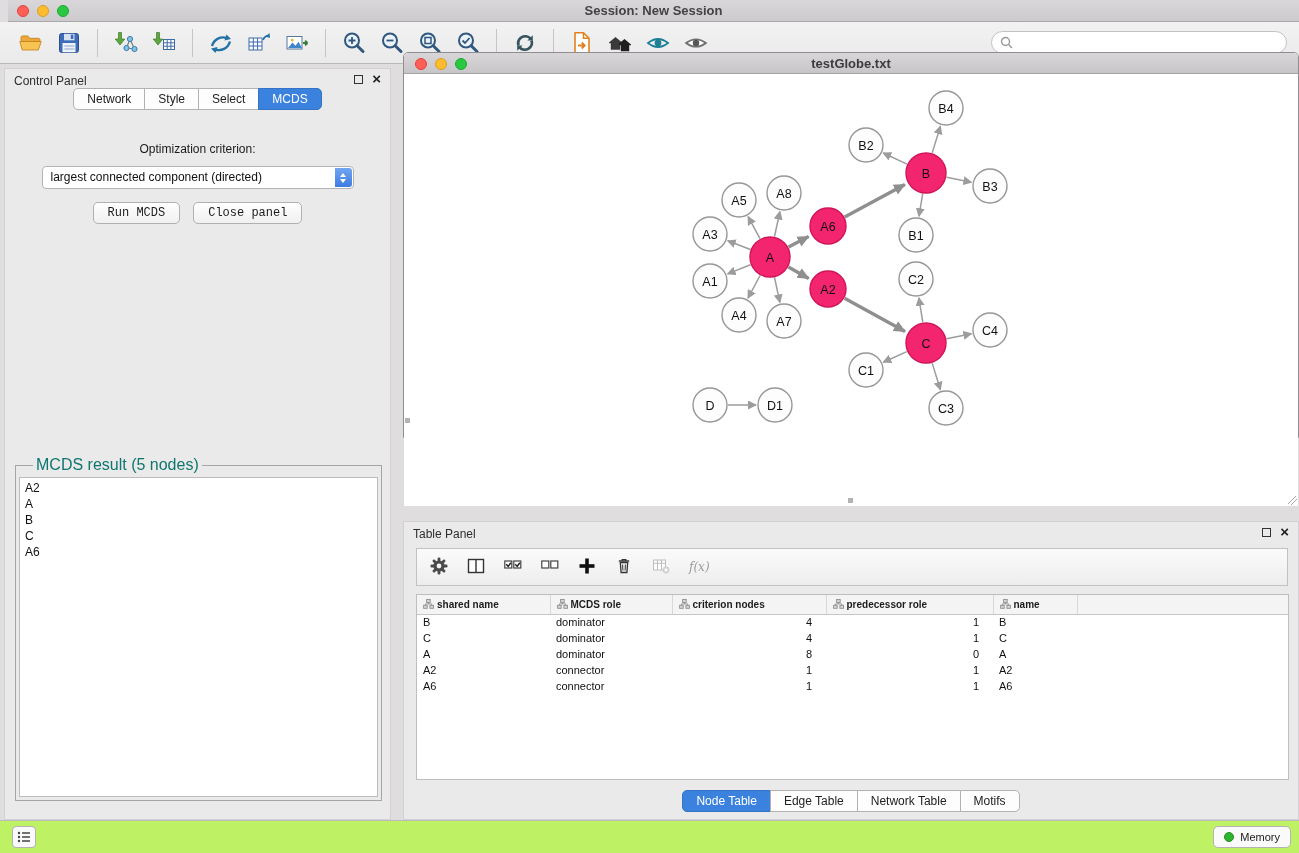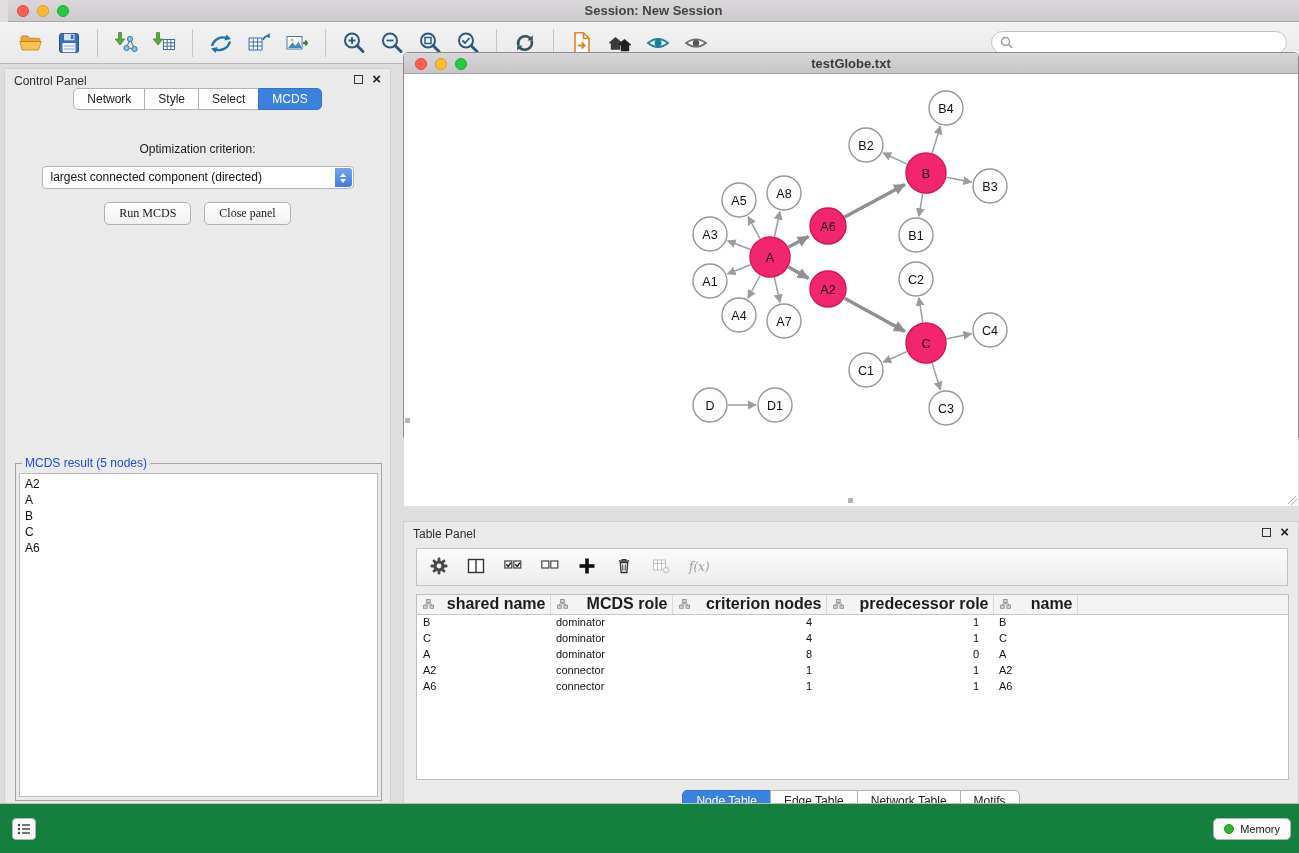--- a/index.html
+++ b/index.html
@@ -52,24 +52,24 @@
   .combo-stepper { position:absolute; right:1px; top:1px; bottom:1px; width:17px;
     background:linear-gradient(#71a6f1,#3d7ce2); border-radius:0 3px 3px 0;
     display:flex; flex-direction:column; align-items:center; justify-content:center; gap:2px; }
   .combo-stepper .up { width:0; height:0; border-left:3.5px solid transparent;
     border-right:3.5px solid transparent; border-bottom:4.5px solid #fff; }
   .combo-stepper .dn { width:0; height:0; border-left:3.5px solid transparent;
     border-right:3.5px solid transparent; border-top:4.5px solid #fff; }
   #cp-buttons { display:flex; justify-content:center; gap:13px; margin-top:13px; }
   .btn { font-size:12px; padding:3px 14px; background:linear-gradient(#ffffff,#f1f0f1);
     border:1px solid #b2b0b2; border-radius:5px; color:#1b1b1b;
-    font-family:Liberation Serif, serif; }
+    font-family:Liberation Mono, monospace; }
   #mcds-fieldset { position:absolute; left:10px; right:8px; top:387px; bottom:18px;
     border:1px solid #a6a4a6; padding:3px; }
-  #mcds-fieldset legend { font-size:12px; color:#1d4ed8; padding:0 3px; margin-left:3px; }
+  #mcds-fieldset legend { font-size:16px; color:#0f766e; padding:0 3px; margin-left:14px; }
   #mcds-list { background:#fff; border:1px solid #bdbbbd; width:100%; height:100%;
     overflow:hidden; padding:2px 0; }
   .mcds-item { font-size:12px; line-height:16px; padding-left:5px; color:#111; }
   
   #network-window { position:absolute; left:403px; top:52px; right:0; height:386px;
     border:1px solid #8f8d8f; border-radius:5px 5px 0 0; background:#fff; }
   #net-titlebar { height:21px; background:linear-gradient(#d8d6d8,#c7c5c7);
     border-bottom:1px solid #a5a3a5; border-radius:4px 4px 0 0; position:relative;
     display:flex; align-items:center; justify-content:center; }
   #net-titlebar .traffic { top:5px; left:11px; }
@@ -85,30 +85,30 @@
   #table-panel { position:absolute; left:403px; top:521px; right:0; bottom:33px;
     background:#eaeaea; border:1px solid #d2d0d2; }
   #tbl-toolbar { margin:7px 10px 0 12px; height:38px;
     background:linear-gradient(#fbfbfb,#ededed); border:1px solid #c3c1c3;
     display:flex; align-items:center; gap:19px; padding:0 13px; }
   .fx-label { font-family:"DejaVu Serif", serif; font-style:italic; font-size:12px; color:#9b9b9b;text-align:center; }
   #tbl-container { margin:8px 9px 0 12px; height:186px; background:#fff;
     border:1px solid #bfbdbf; overflow:hidden; }
   table { border-collapse:collapse; width:100%; table-layout:fixed; }
   thead th { background:#f4f4f4; border-right:1px solid #d8d8d8; border-bottom:1px solid #c7c7c7;
-    font-size:16px; font-weight:bold; height:19px; text-align:right; position:relative;
+    font-size:10px; font-weight:bold; height:19px; text-align:left; position:relative;
     color:#1c1c1c; padding:0 4px 0 20px; }
   thead th.filler { border-right:none; padding:0; }
   .col-type-icon { position:absolute; left:6px; top:50%; transform:translateY(-50%); }
   tbody td { font-size:11px; height:16px; padding:0 6px; color:#111; white-space:nowrap;
     overflow:hidden; }
   tbody td.num { text-align:right; padding-right:14px; }
   #table-tabs { position:absolute; bottom:7px; left:0; right:0; display:flex; justify-content:center; }
   
-  #status-bar { position:absolute; left:0; bottom:0; right:0; height:50px; background:#15803d;
+  #status-bar { position:absolute; left:0; bottom:0; right:0; height:33px; background:#bef264;
     border-top:1px solid #bdbbbd; display:flex; align-items:center; padding:0 8px; }
   #list-btn { width:24px; height:22px; background:#fafafa; border:1px solid #b4b2b4;
     border-radius:4px; display:flex; align-items:center; justify-content:center; margin-left:4px; }
   #memory-btn { margin-left:auto; height:22px; background:#fafafa; border:1px solid #b4b2b4;
     border-radius:5px; display:flex; align-items:center; gap:6px; padding:0 10px; font-size:11px; }
   .green-dot { width:10px; height:10px; border-radius:50%; background:#2db52d; border:1px solid #1f8f1f; }
 </style>
 </head>
 <body>
 

